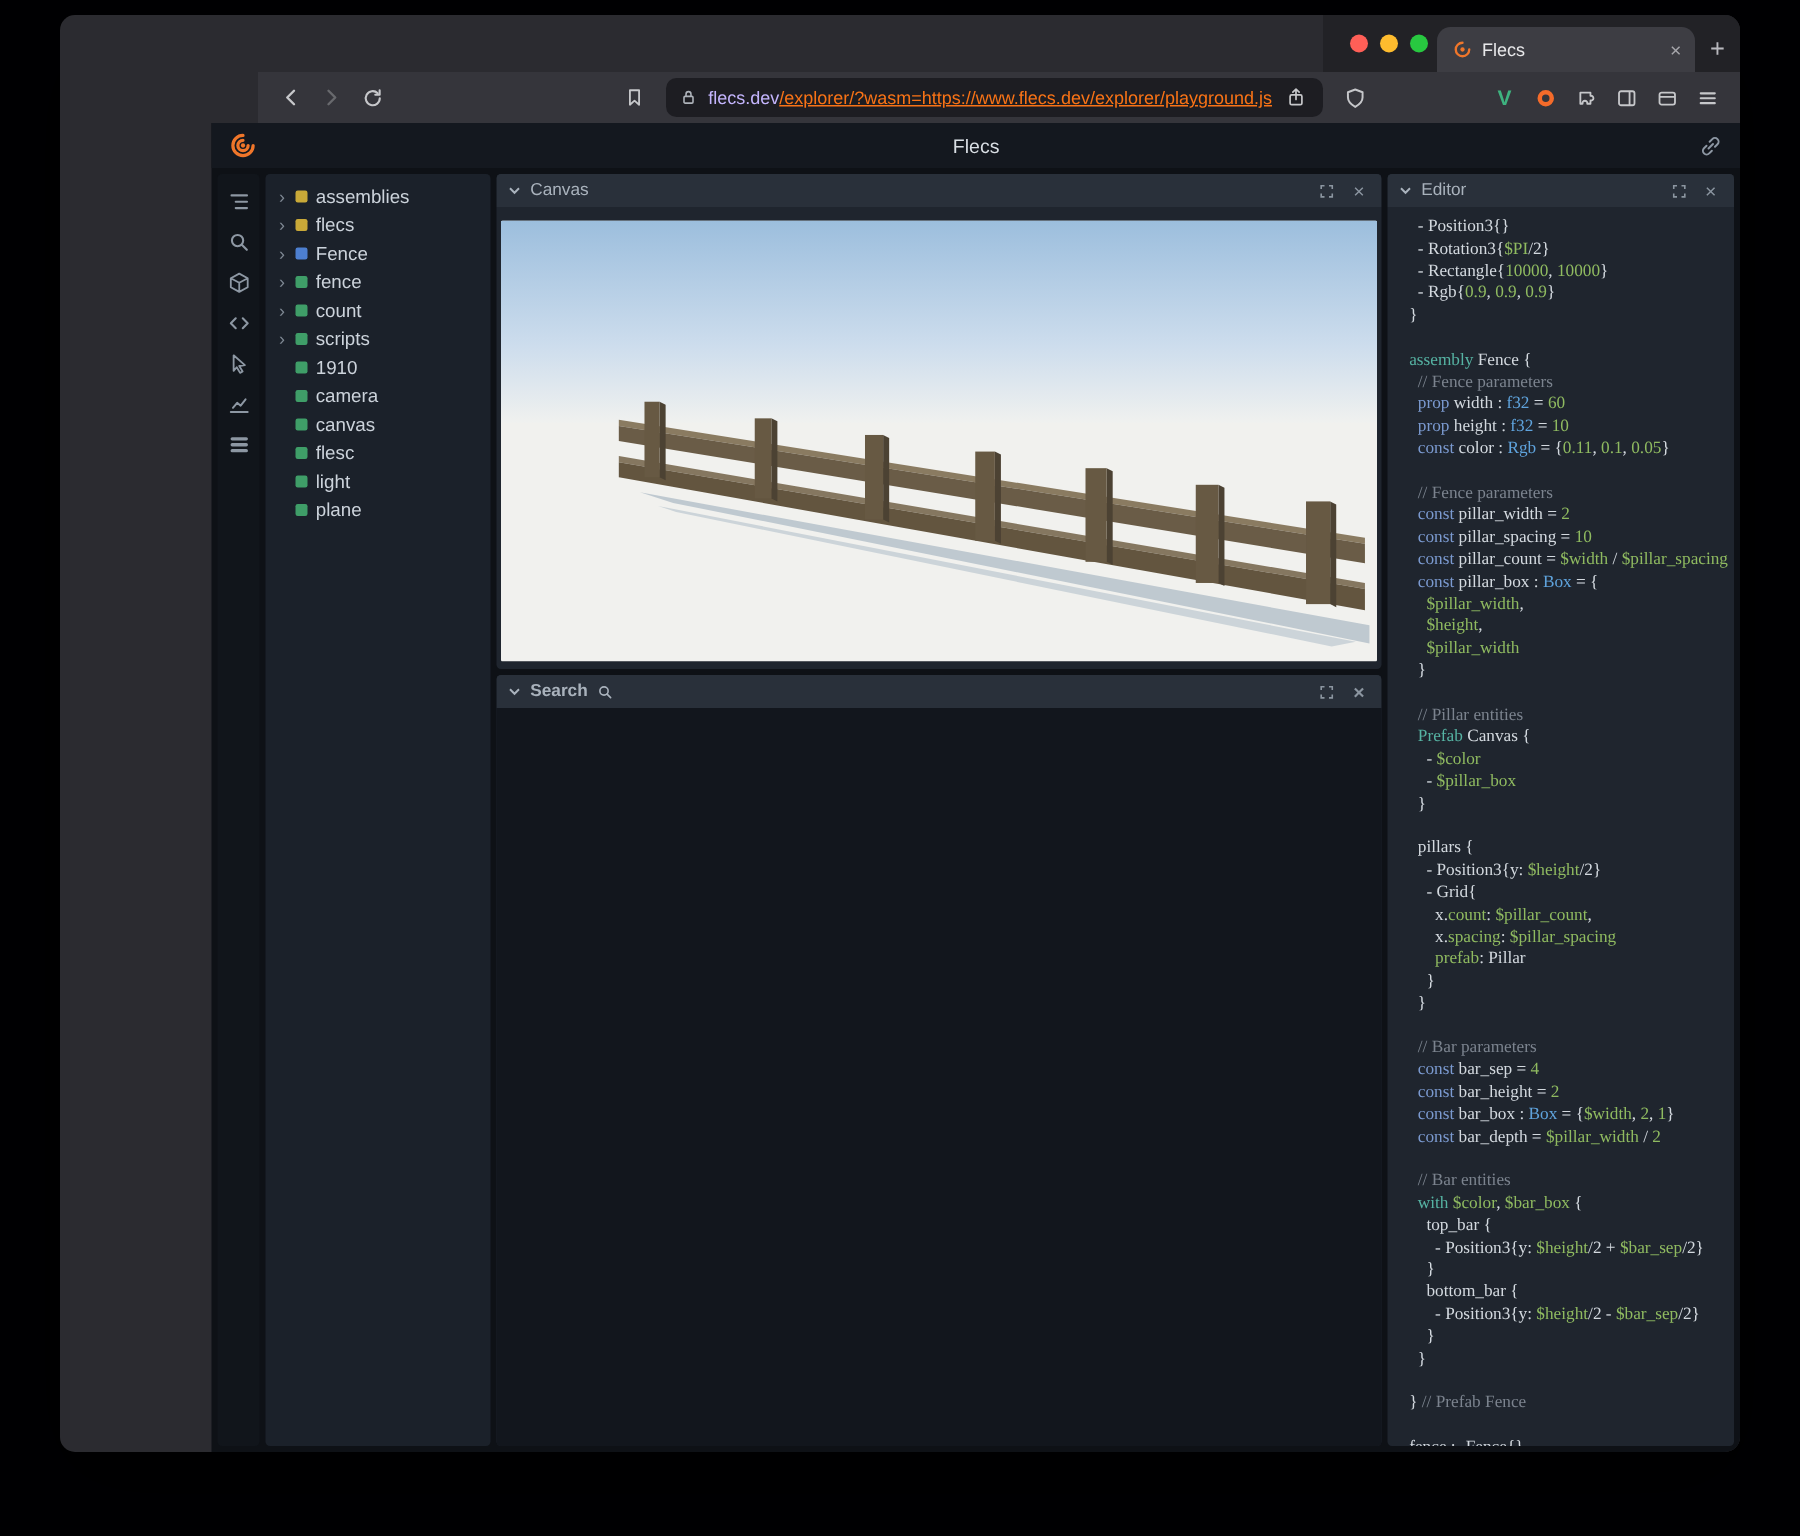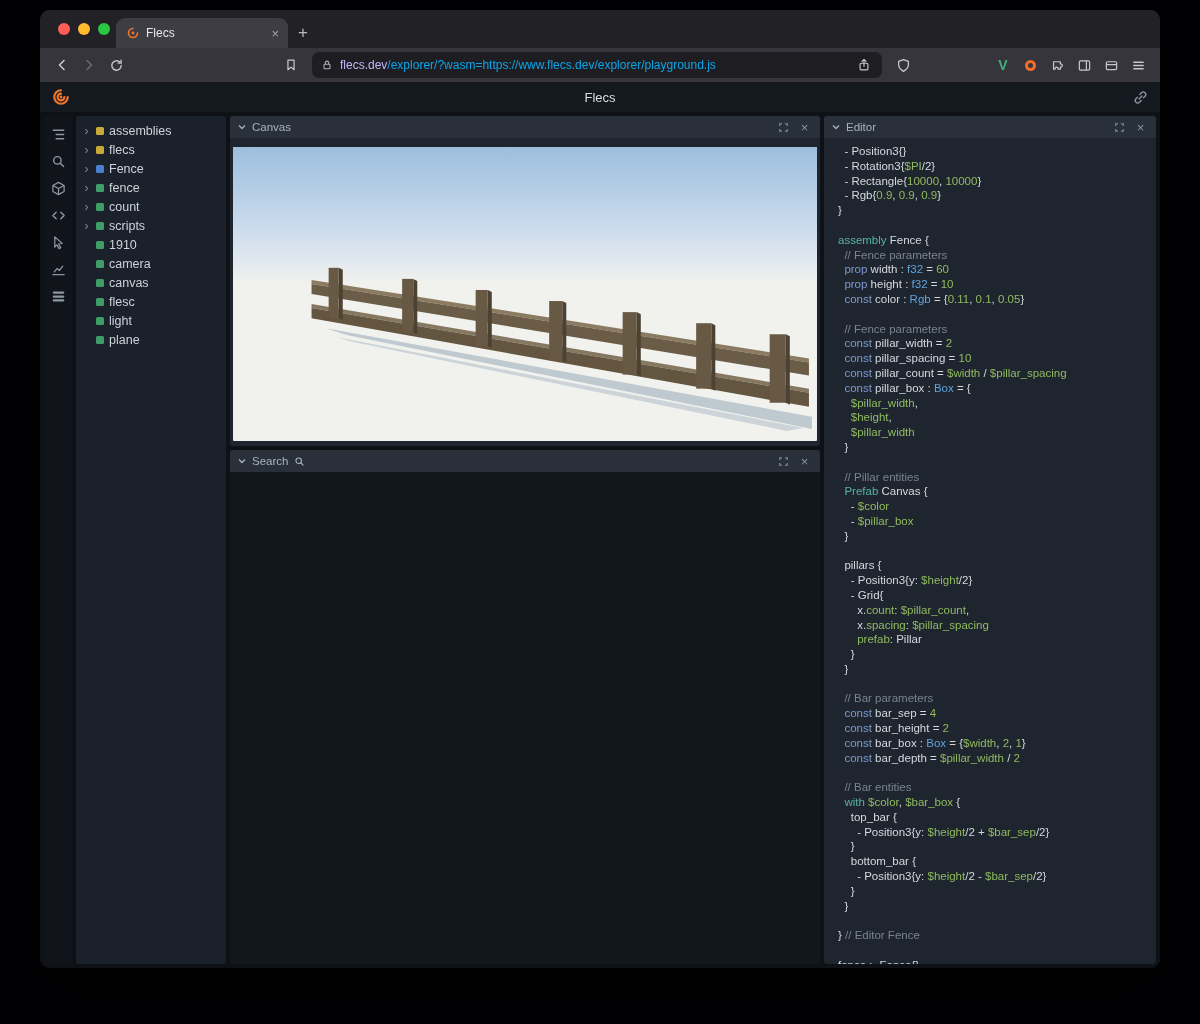--- a/index.html
+++ b/index.html
@@ -3,38 +3,38 @@
 <meta charset="utf-8">
 <style>
   *{margin:0;padding:0;box-sizing:border-box;}
   html,body{width:1200px;height:1024px;}
   body{background:#010103;font-family:"Liberation Sans",sans-serif;}
   .stage{position:relative;width:1200px;height:1024px;background:#010103;overflow:hidden;}
 
   
   .window{position:absolute;left:40px;top:10px;width:1120px;height:958px;border-radius:10px;
     background:#2b2b30;overflow:hidden;display:flex;flex-direction:column;
-    box-shadow:0 18px 60px rgba(0,0,0,.9);}
+    box-shadow:0 18px 60px rgba(0,0,0,.9);align-items:flex-end;}
   .tabbar{height:38px;background:#222226;display:flex;align-items:flex-end;padding-left:14px;position:relative;flex:none;}
   .lights{position:absolute;left:18px;top:13px;display:flex;gap:8px;}
   .light{width:12px;height:12px;border-radius:50%;}
   .light.red{background:#ff5f57}.light.yellow{background:#febc2e}.light.green{background:#28c840}
   .tab{margin-left:62px;width:172px;height:30px;background:#3d3d43;border-radius:9px 9px 0 0;
     display:flex;align-items:center;gap:7px;padding:0 9px 0 11px;color:#e8e8ea;font-size:12px;}
   .tab-close{margin-left:auto;color:#a6a6ab;font-size:13px;line-height:1;}
   .newtab{width:30px;text-align:center;color:#b9b9be;font-size:17px;line-height:30px;}
 
   .navbar{height:34px;background:#35353b;display:flex;align-items:center;padding:0 10px;gap:3px;flex:none;}
   .nav-btn{width:24px;height:24px;display:flex;align-items:center;justify-content:center;color:#c6c7ca;flex:none;}
   .nav-btn.disabled{color:#68696d;}
   .url-pill{flex:1;height:26px;background:#1d1d22;border-radius:7px;display:flex;align-items:center;
     padding:0 9px;margin:0 6px;font-size:12px;gap:7px;min-width:0;color:#aeb3ba;}
   .url-text{white-space:nowrap;overflow:hidden;flex:1;font-family:"Liberation Sans",sans-serif;}
   .url-domain{color:#c4b5fd;}
-  .url-path{color:#0ea5e9;}
+  .url-path{color:#f97316;text-decoration:underline;}
   .v-badge{color:#3eb27f;font-weight:bold;font-size:14px;}
   .orange-ring{width:11px;height:11px;border-radius:50%;border:3px solid #f46b2a;display:block;}
 
   
   .page{flex:1;background:#0e1116;display:flex;flex-direction:column;min-height:0;}
   .app-header{height:30px;flex:none;display:flex;align-items:center;padding:0 12px;position:relative;background:#14181f;}
   .app-title{position:absolute;left:0;right:0;text-align:center;color:#d9dee4;font-size:13px;pointer-events:none;}
   .link-btn{margin-left:auto;color:#8d97a3;display:flex;}
 
   .main{flex:1;display:flex;gap:4px;padding:4px;min-height:0;}
@@ -47,25 +47,25 @@
   .sq{width:8px;height:8px;border-radius:1.5px;flex:none;}
 
   .center-col{width:590px;flex:none;display:flex;flex-direction:column;gap:4px;min-height:0;}
   .panel{background:#1f252e;border-radius:3px;display:flex;flex-direction:column;min-height:0;overflow:hidden;}
   .panel-header{height:22px;flex:none;background:#29303a;display:flex;align-items:center;gap:6px;padding:0 8px;color:#a9b2bc;font-size:11.5px;}
   .ph-spacer{flex:1;}
   .ph-btn{color:#8b95a0;display:flex;align-items:center;justify-content:center;width:15px;height:15px;font-size:13px;line-height:1;}
   .canvas-panel{height:330px;flex:none;}
   .viewport-wrap{flex:1;padding:9px 3px 7px;}
   .viewport{width:100%;height:100%;display:block;border-radius:1px;}
-  .search-panel{flex:1;}
+  .search-panel{flex:1;font-weight:bold;}
   .search-content{flex:1;background:#12161d;}
 
   .editor-panel{flex:1;min-width:0;}
-  .editor-code{flex:1;padding:6px 16px 0 14px;font-family:Liberation Sans, sans-serif;
+  .editor-code{flex:1;padding:6px 4px 0 14px;font-family:Liberation Serif, serif;
     font-size:11.5px;line-height:14.8px;overflow:hidden;color:#d3d9df;}
   .code-line{white-space:pre;}
   .tok-p{color:#d3d9df}
   .tok-k{color:#7b9ad0}
   .tok-a{color:#56b3a3}
   .tok-t{color:#5fa3dc}
   .tok-g{color:#8fba60}
   .tok-c{color:#7b838e}
 </style>
 </head>
@@ -423,21 +423,21 @@
               <div class="code-line"><span class="tok-c">  // Bar entities</span></div>
               <div class="code-line"><span class="tok-a">  with</span><span class="tok-p"> </span><span class="tok-g">$color</span><span class="tok-p">, </span><span class="tok-g">$bar_box</span><span class="tok-p"> {</span></div>
               <div class="code-line"><span class="tok-p">    top_bar {</span></div>
               <div class="code-line"><span class="tok-p">      - Position3{y: </span><span class="tok-g">$height</span><span class="tok-p">/2 + </span><span class="tok-g">$bar_sep</span><span class="tok-p">/2}</span></div>
               <div class="code-line"><span class="tok-p">    }</span></div>
               <div class="code-line"><span class="tok-p">    bottom_bar {</span></div>
               <div class="code-line"><span class="tok-p">      - Position3{y: </span><span class="tok-g">$height</span><span class="tok-p">/2 - </span><span class="tok-g">$bar_sep</span><span class="tok-p">/2}</span></div>
               <div class="code-line"><span class="tok-p">    }</span></div>
               <div class="code-line"><span class="tok-p">  }</span></div>
               <div class="code-line">&nbsp;</div>
-              <div class="code-line"><span class="tok-p">} </span><span class="tok-c">// Editor Fence</span></div>
+              <div class="code-line"><span class="tok-p">} </span><span class="tok-c">// Prefab Fence</span></div>
               <div class="code-line">&nbsp;</div>
               <div class="code-line"><span class="tok-p">fence :- Fence{}</span></div>
             </div>
         </div>
 
       </div>
     </div>
   </div>
 </div>
 

